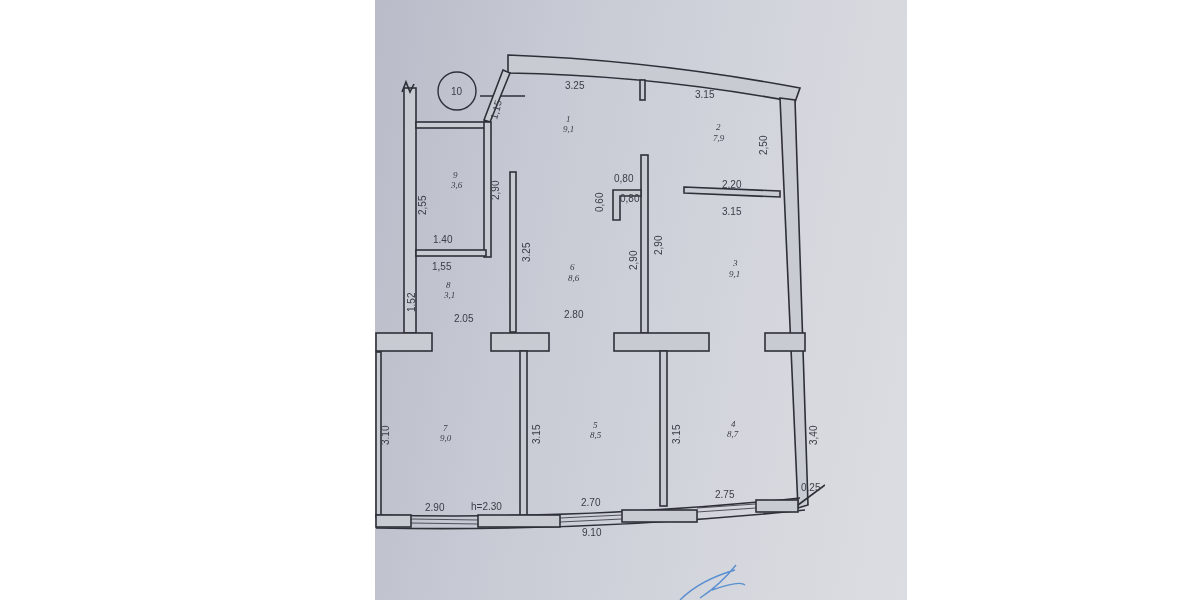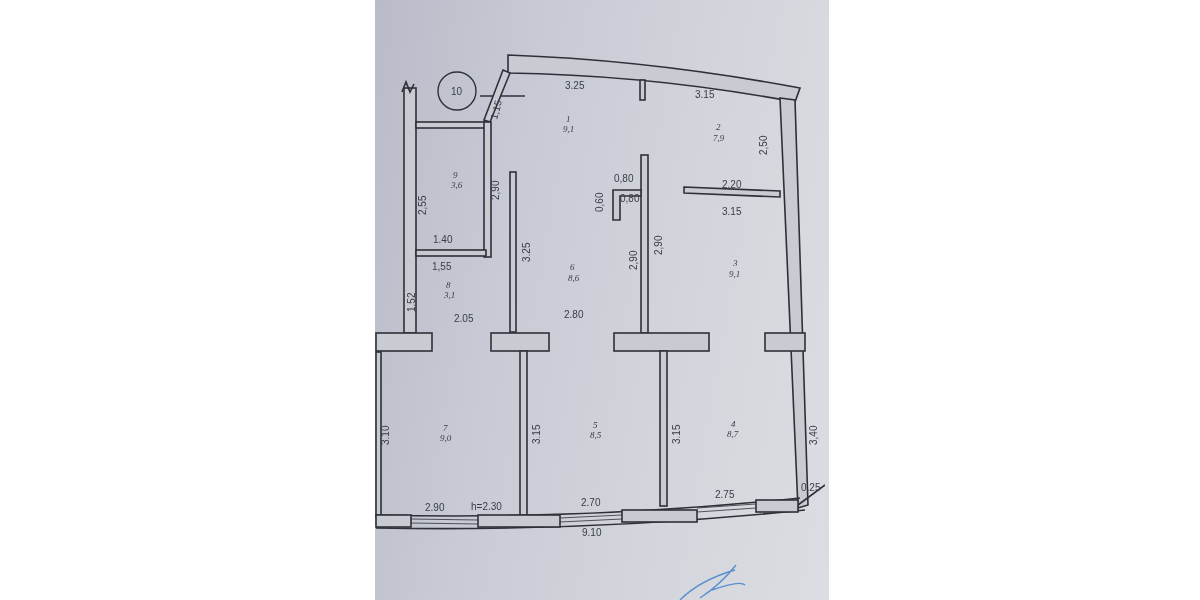--- a/index.html
+++ b/index.html
@@ -1,17 +1,17 @@
 <!DOCTYPE html>
 <html><head>
 <meta charset="utf-8">
 <style>
   html,body{margin:0;padding:0;}
   body{width:1200px;height:600px;background:#ffffff;position:relative;overflow:hidden;font-family:"Liberation Sans",sans-serif;}
-  #paper{position:absolute;left:375px;top:0;width:454px;height:600px;
+  #paper{position:absolute;left:375px;top:0;width:532px;height:600px;
     background:linear-gradient(100deg,#b9bcc8 0%,#c7cad4 30%,#d3d5dc 65%,#dcdde2 100%);}
   #plan{position:absolute;left:0;top:0;}
   .dim{font-family:"Liberation Sans",sans-serif;font-size:10px;fill:#3a3d45;}
   .room{font-family:"Liberation Serif",serif;font-style:italic;font-size:9px;fill:#3a3d45;}
   .wall{fill:#c9cbd3;stroke:#2e3038;stroke-width:1.6;}
   .line{stroke:#2e3038;stroke-width:1.6;fill:none;}
 </style>
 </head>
 <body>
 

